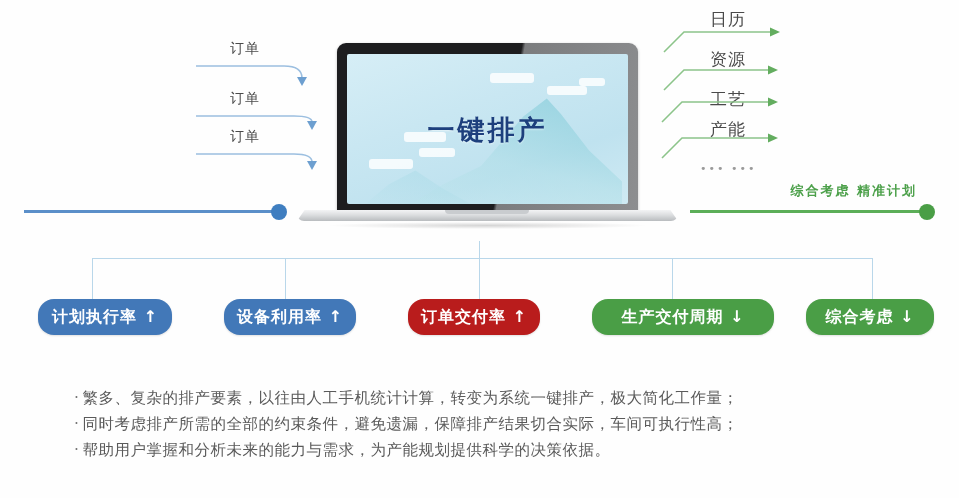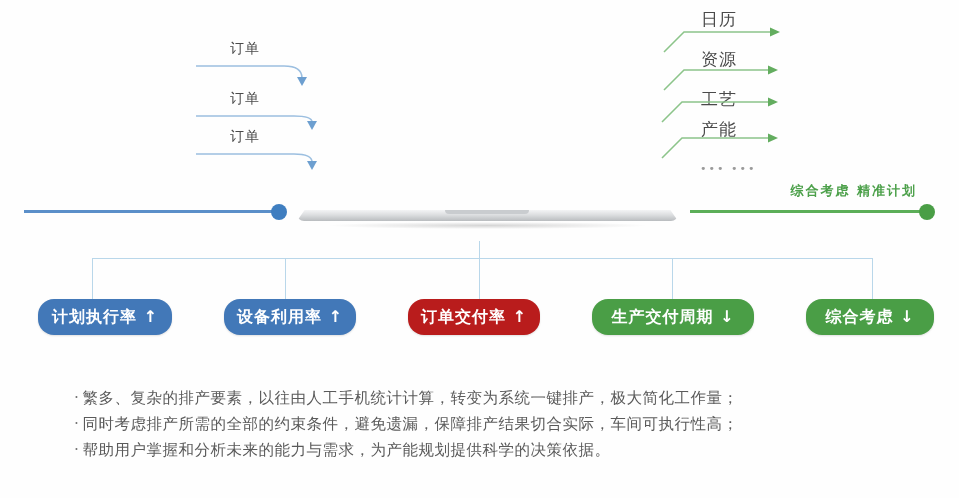--- a/index.html
+++ b/index.html
@@ -88,20 +88,21 @@
     background: #4a9e46;
   }
 
   .res-label {
     position: absolute;
     font-size: 17px;
     color: #4a4a4a;
     letter-spacing: 1px;
     font-family: "DejaVu Sans", sans-serif;
     white-space: nowrap;
+    margin-left: 9px;
   }
   .ellipsis-dots {
     position: absolute;
     left: 700px;
     top: 162px;
     font-size: 11px;
     letter-spacing: 2px;
     color: #9a9a9a;
     font-family: "DejaVu Sans", sans-serif;
   }
@@ -259,20 +260,35 @@
         <path d="M 196 116 L 294 116 Q 312 116 312 122" fill="none" stroke="#9cbfe0" stroke-width="1.6"></path>
         <path d="M 307 121 L 317 121 L 312 130 Z" fill="#6d9fd0"></path>
         <path d="M 196 154 L 294 154 Q 312 154 312 162" fill="none" stroke="#9cbfe0" stroke-width="1.6"></path>
         <path d="M 307 161 L 317 161 L 312 170 Z" fill="#6d9fd0"></path>
       </svg>
     </div>
 
   <div class="left-rail"></div>
   <div class="left-rail-dot"></div>
 
+  <div class="laptop-shell">
+    <div class="laptop-screen">
+      <div class="peak"></div>
+      <div class="peak2"></div>
+
+      <div class="cloud" style="left:143px;top:19px;width:44px;height:10px;"></div>
+      <div class="cloud" style="left:200px;top:32px;width:40px;height:9px;"></div>
+      <div class="cloud" style="left:57px;top:78px;width:42px;height:10px;"></div>
+      <div class="cloud" style="left:72px;top:94px;width:36px;height:9px;"></div>
+      <div class="cloud" style="left:22px;top:105px;width:44px;height:10px;"></div>
+      <div class="cloud" style="left:232px;top:24px;width:26px;height:8px;"></div>
+
+      <div class="screen-title">一键排产</div>
+    </div>
+  </div>
   <div class="laptop-base"></div>
   <div class="laptop-notch"></div>
   <div class="laptop-shadow"></div>
 
   <div id="right-outputs">
       <div class="res-label" style="left: 701px; top: 8px;">日历</div>
       <div class="res-label" style="left: 701px; top: 48px;">资源</div>
       <div class="res-label" style="left: 701px; top: 88px;">工艺</div>
       <div class="res-label" style="left: 701px; top: 118px;">产能</div>
       <svg width="959" height="498" style="position:absolute;left:0;top:0;pointer-events:none;">
@@ -304,21 +320,21 @@
   <div id="kpi-row">
       <div class="kpi-box" style="left: 38px; width: 134px; background: rgb(66, 120, 184);">
         <span>计划执行率 ↑</span>
       </div>
       <div class="kpi-box" style="left: 224px; width: 132px; background: rgb(66, 120, 184);">
         <span>设备利用率 ↑</span>
       </div>
       <div class="kpi-box" style="left: 408px; width: 132px; background: #b91c1c;">
         <span>订单交付率 ↑</span>
       </div>
-      <div class="kpi-box" style="left: 592px; width: 162px; background: rgb(74, 158, 70);">
+      <div class="kpi-box" style="left: 592px; width: 182px; background: rgb(74, 158, 70);">
         <span>生产交付周期 ↓</span>
       </div>
       <div class="kpi-box" style="left: 806px; width: 128px; background: rgb(74, 158, 70);">
         <span>综合考虑 ↓</span>
       </div>
     </div>
 
   <div class="bullets">
       <div class="bullet-line"><span class="bullet-dot">·</span><span>繁多、复杂的排产要素，以往由人工手机统计计算，转变为系统一键排产，极大简化工作量；</span></div>
       <div class="bullet-line"><span class="bullet-dot">·</span><span>同时考虑排产所需的全部的约束条件，避免遗漏，保障排产结果切合实际，车间可执行性高；</span></div>

